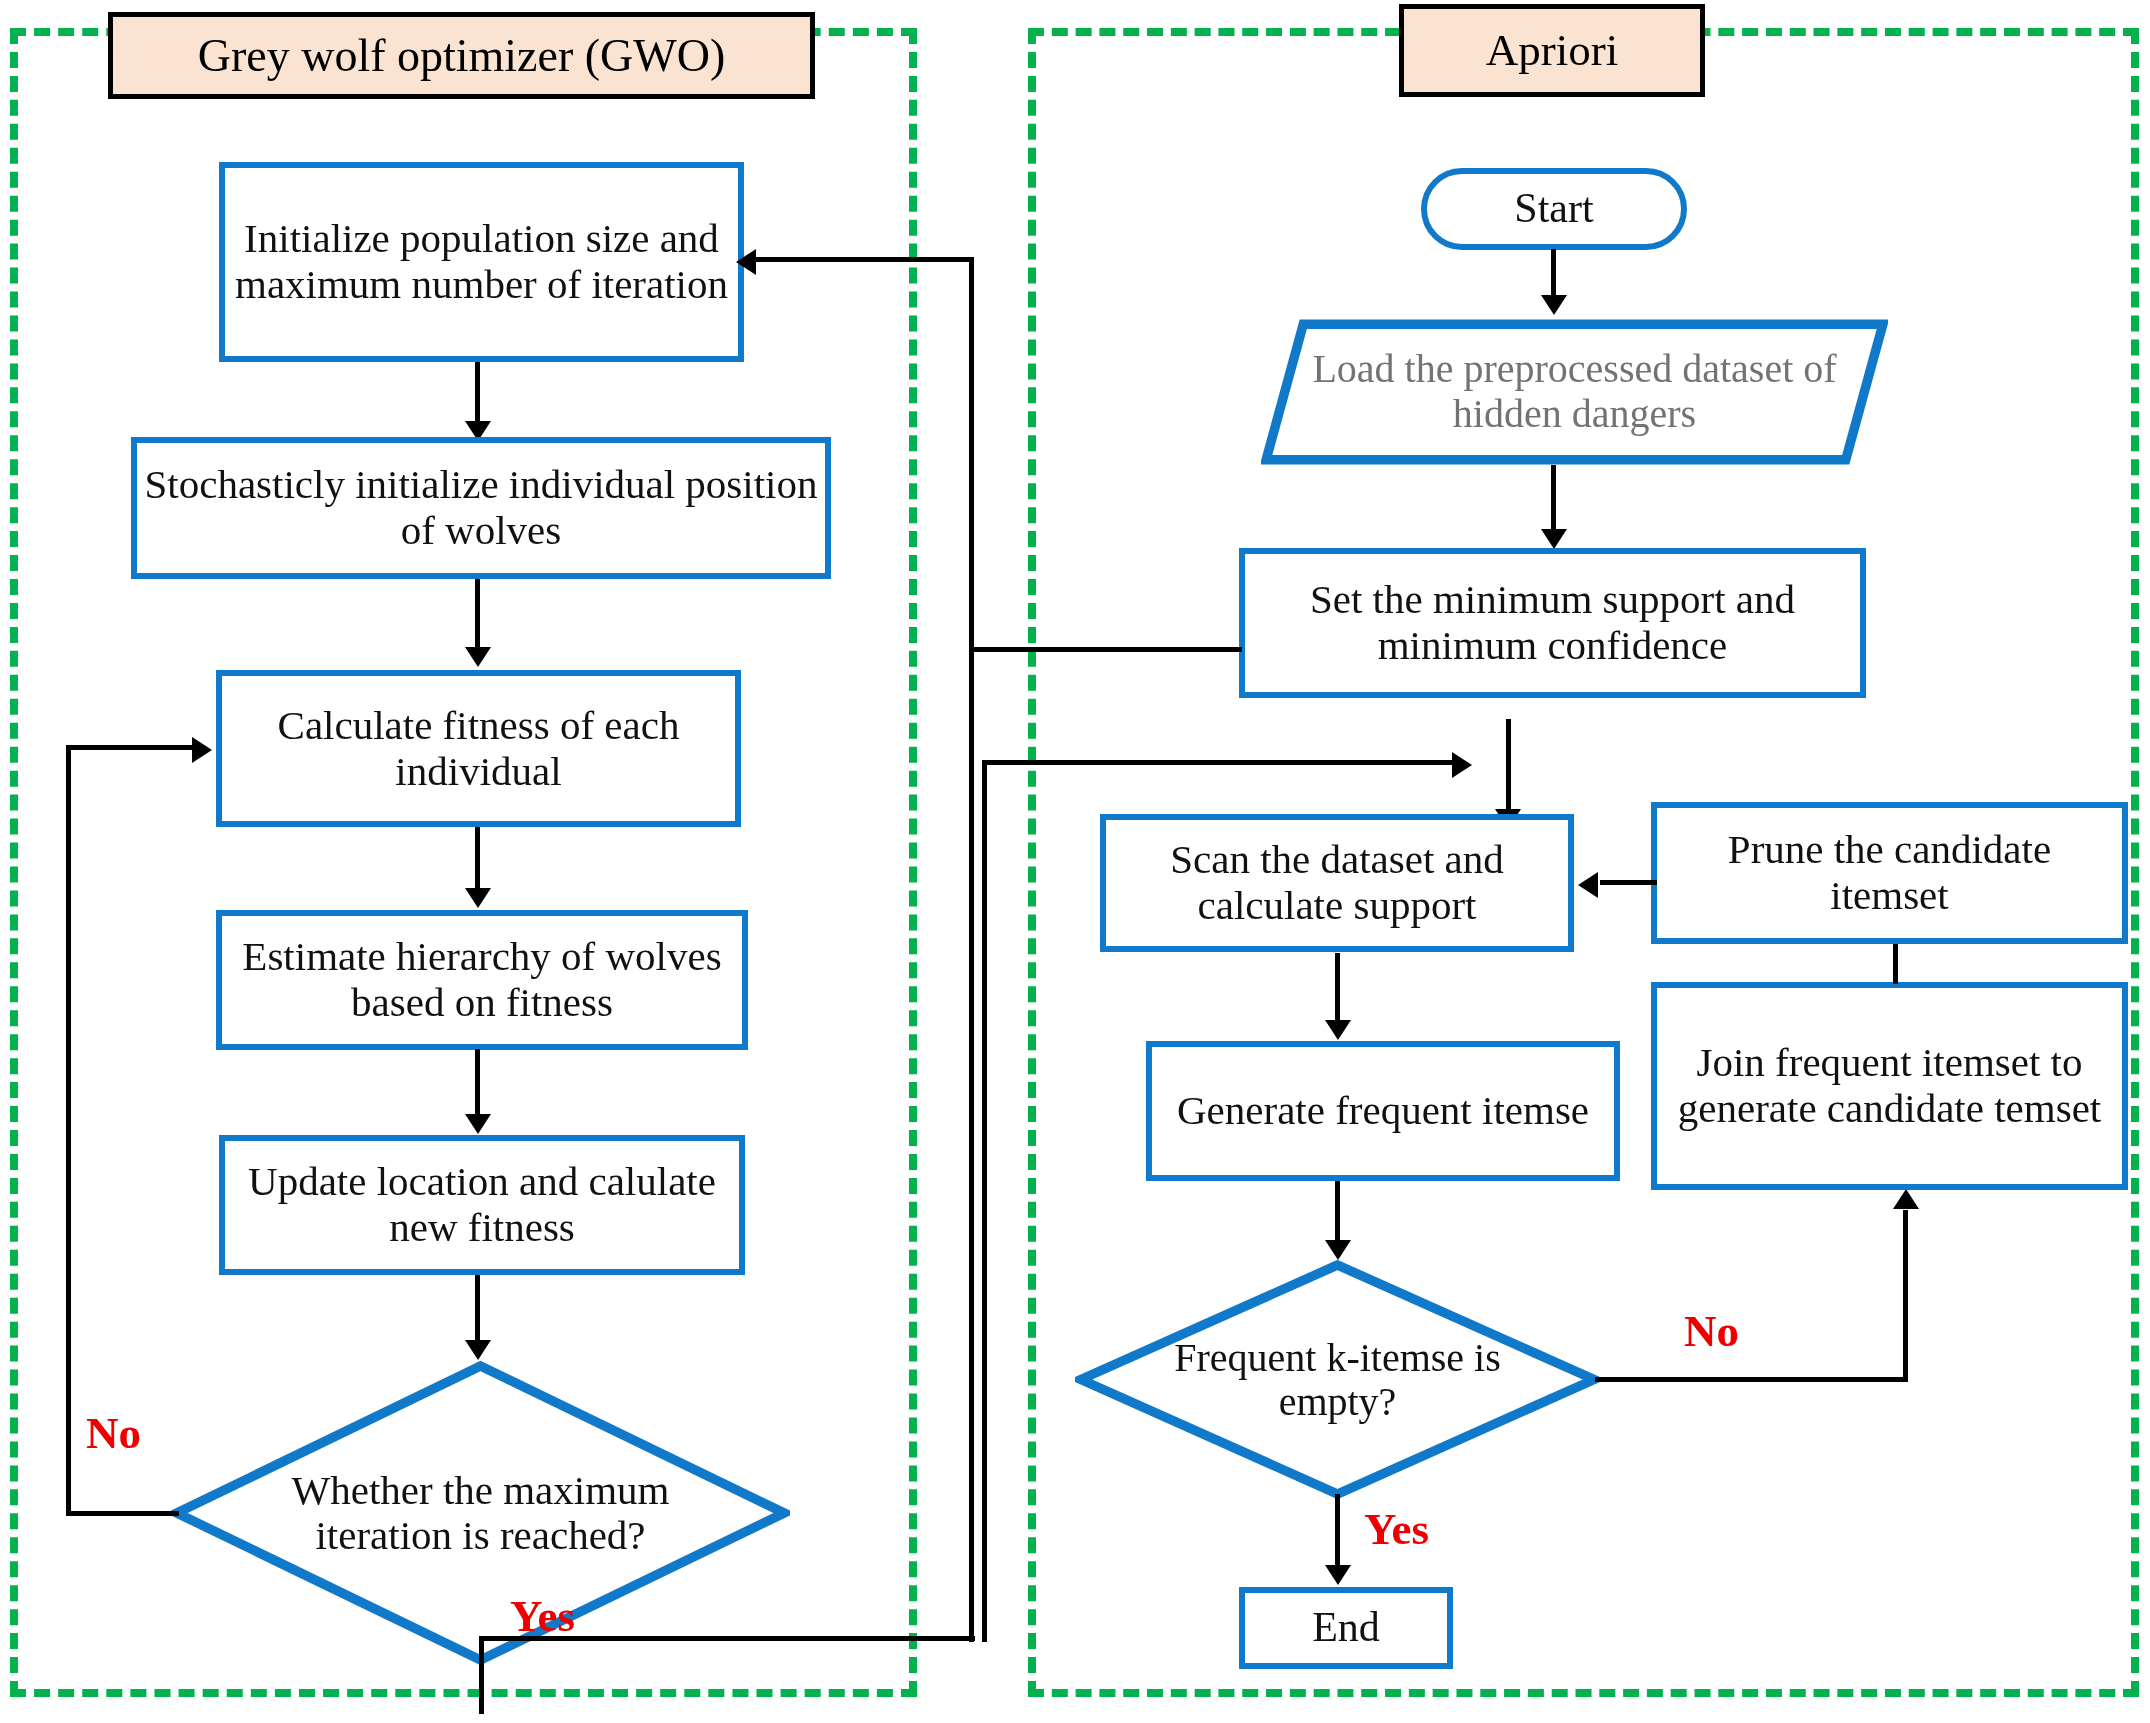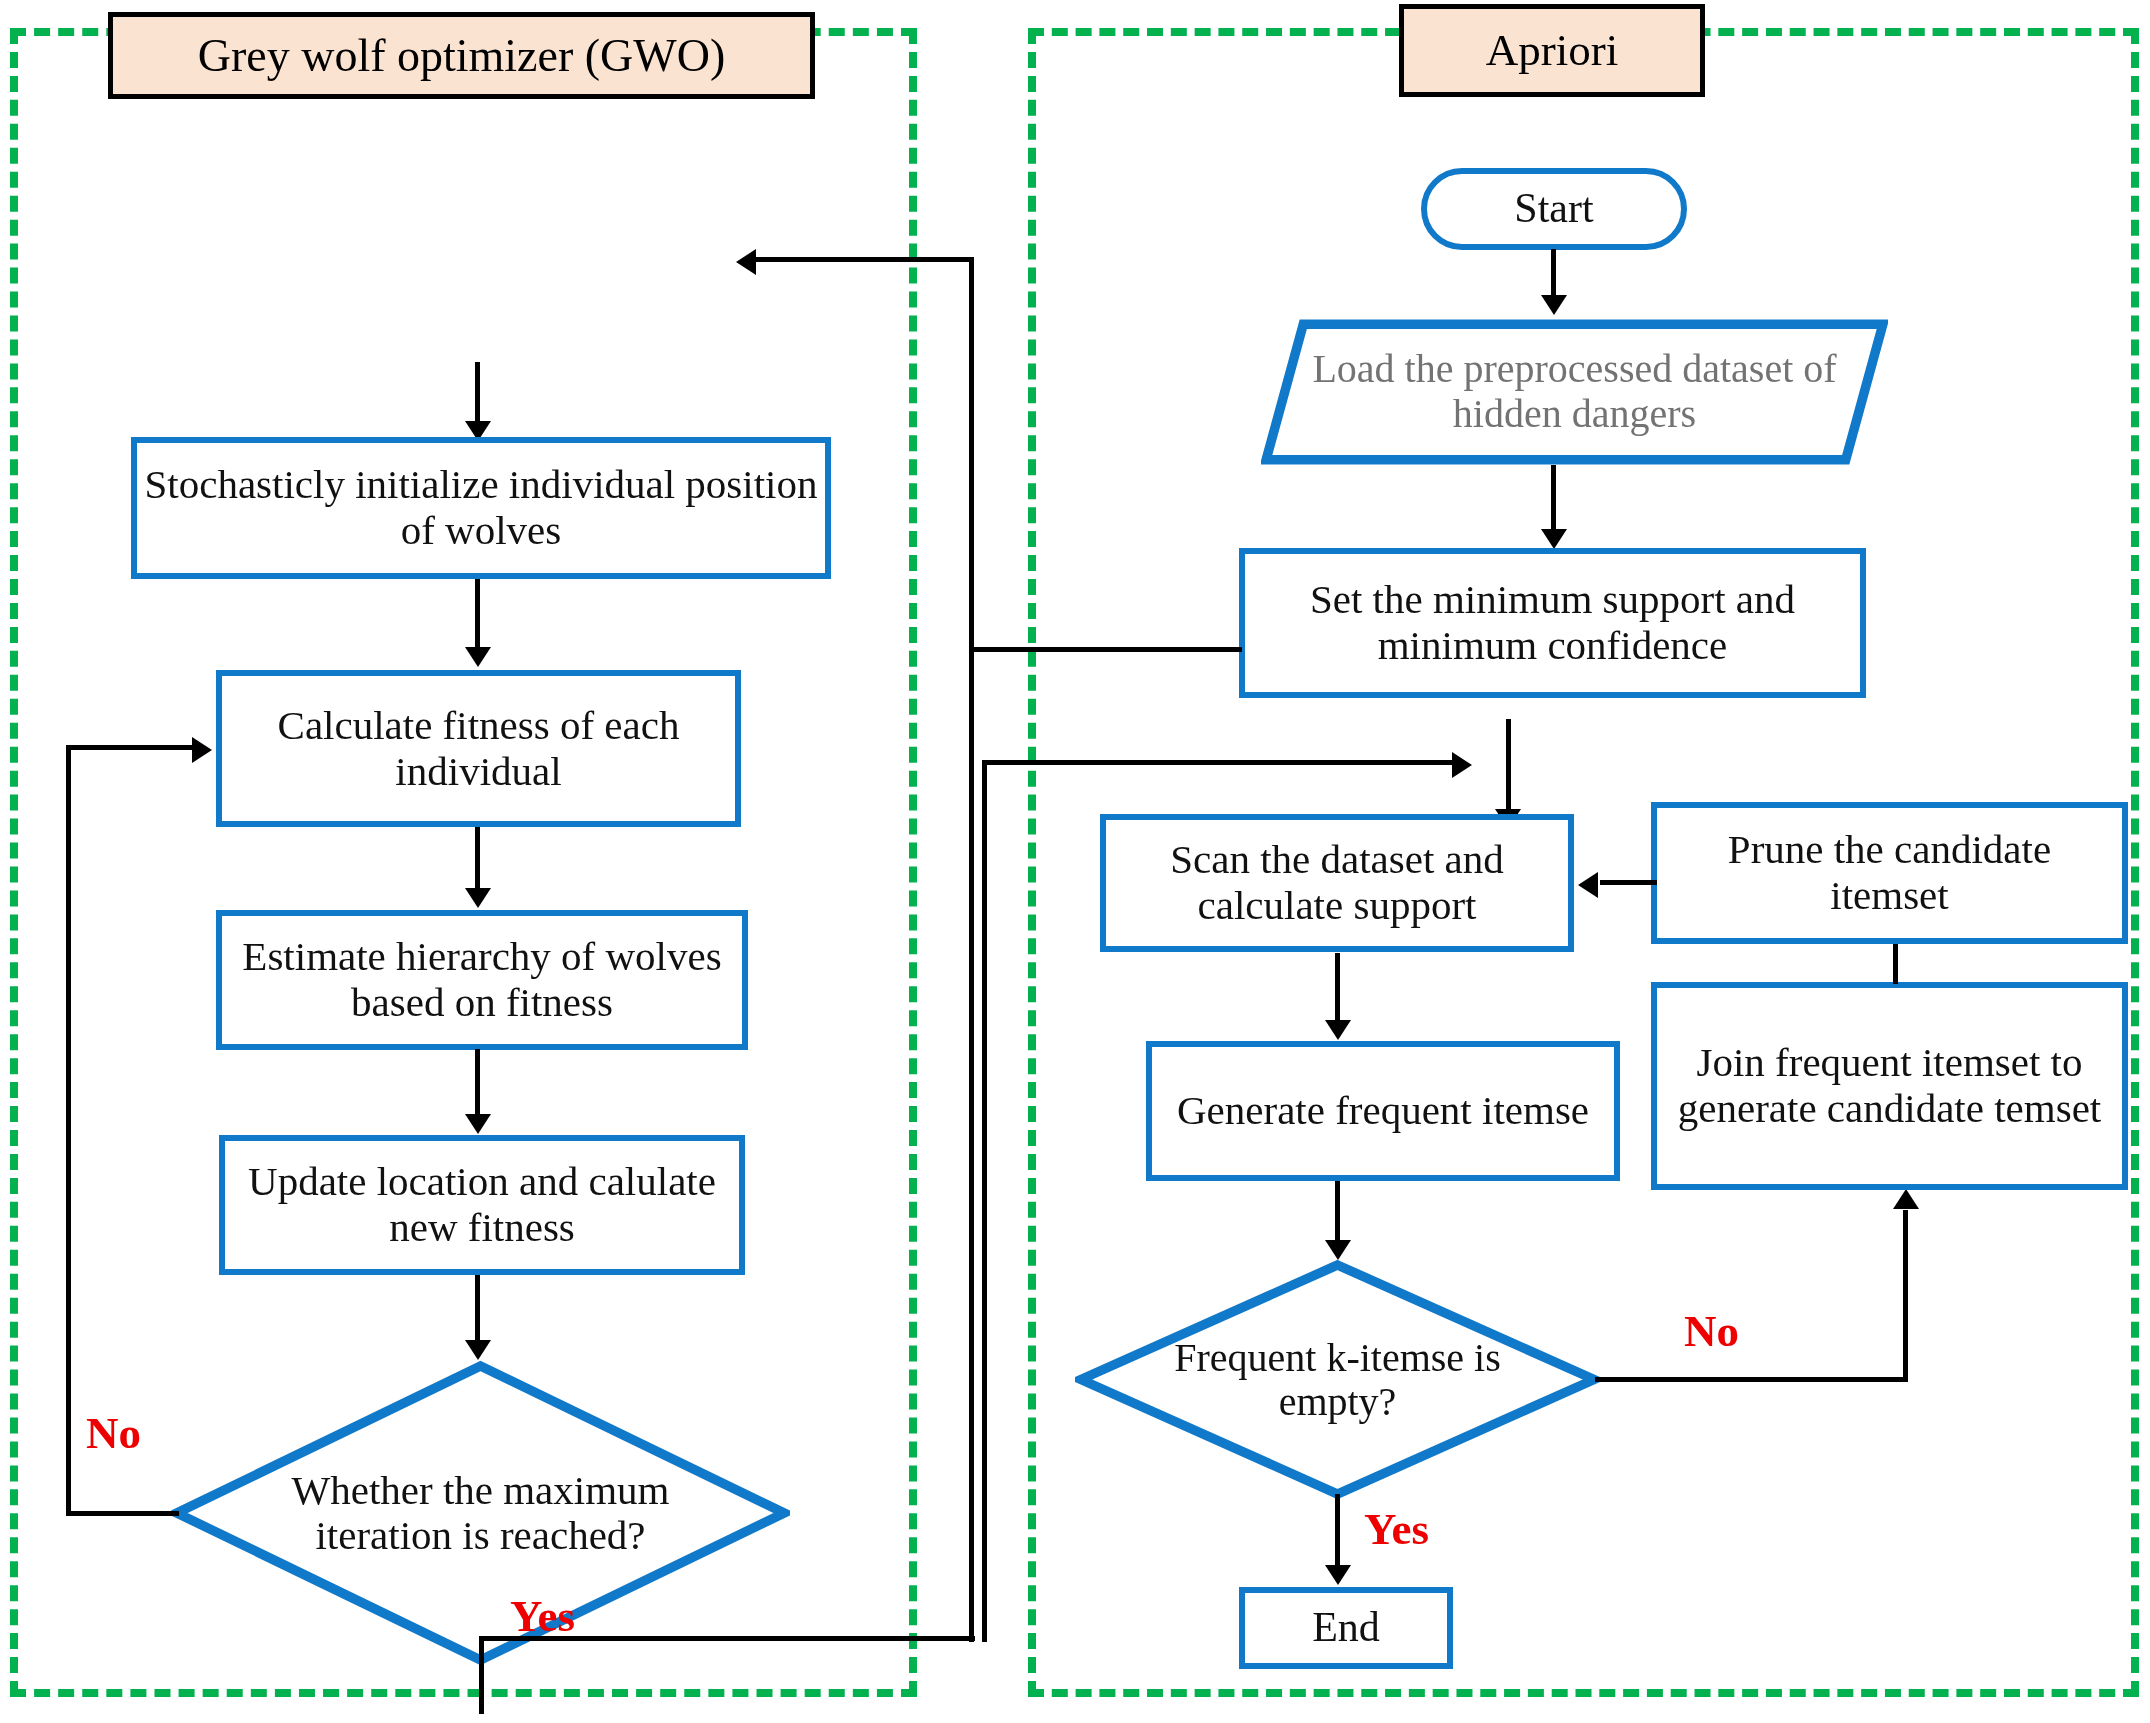--- a/index.html
+++ b/index.html
@@ -59,20 +59,23 @@
   <div class="group" style="left:1028px;top:28px;width:1111px;height:1669px;"></div>
 
   <div class="plate" style="left:108px;top:4.4px;width:707px;height:87px;font-size:46px;margin-top:8px;">
     <span>Grey wolf optimizer (GWO)</span>
   </div>
 
   <div class="plate" style="left:1399px;top:4.4px;width:306px;height:93px;font-size:45px;">
     <span>Apriori</span>
   </div>
 
+  <div class="node rect" style="left:219px;top:162px;width:525px;height:200px;font-size:41px;">
+    <span>Initialize population size and maximum number of iteration</span>
+  </div>
 
   <div class="wire v" style="left:475px;top:362px;height:64px;"></div>
   <div class="arrow down" style="left:465px;top:421px;"></div>
 
   <div class="node rect" style="left:131px;top:437px;width:700px;height:142px;font-size:41px;">
     <span>Stochasticly initialize individual position of wolves</span>
   </div>
 
   <div class="wire v" style="left:475px;top:579px;height:73px;"></div>
   <div class="arrow down" style="left:465px;top:647px;"></div>

